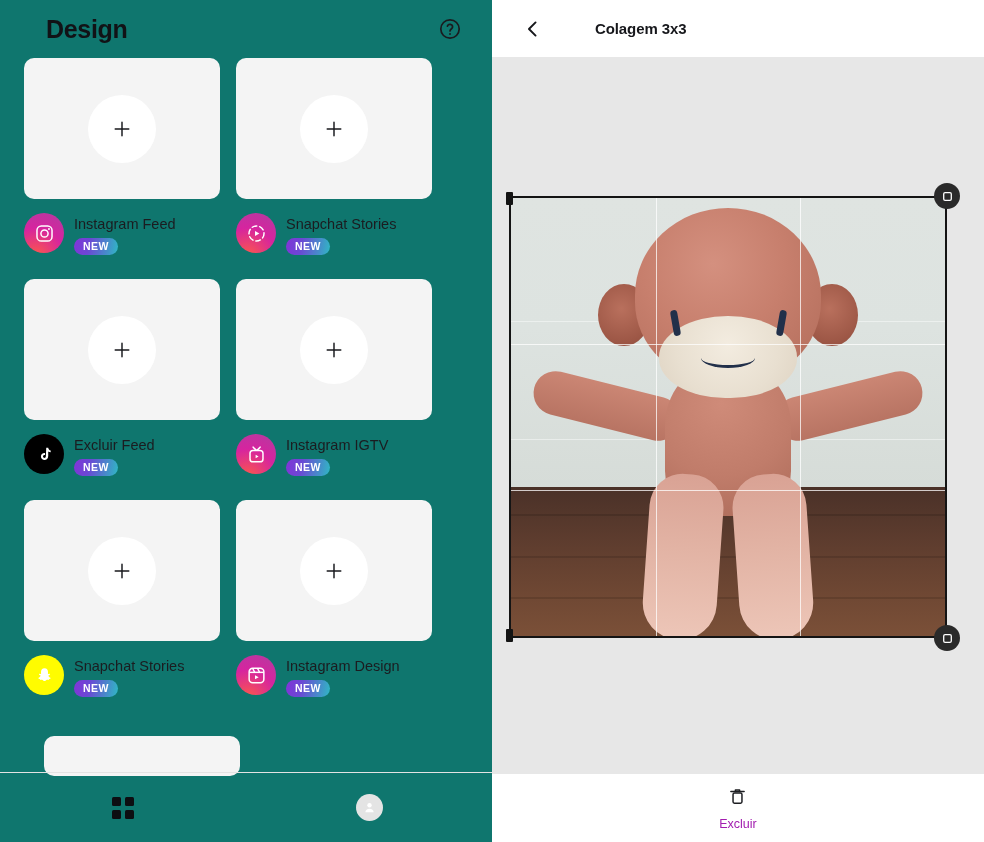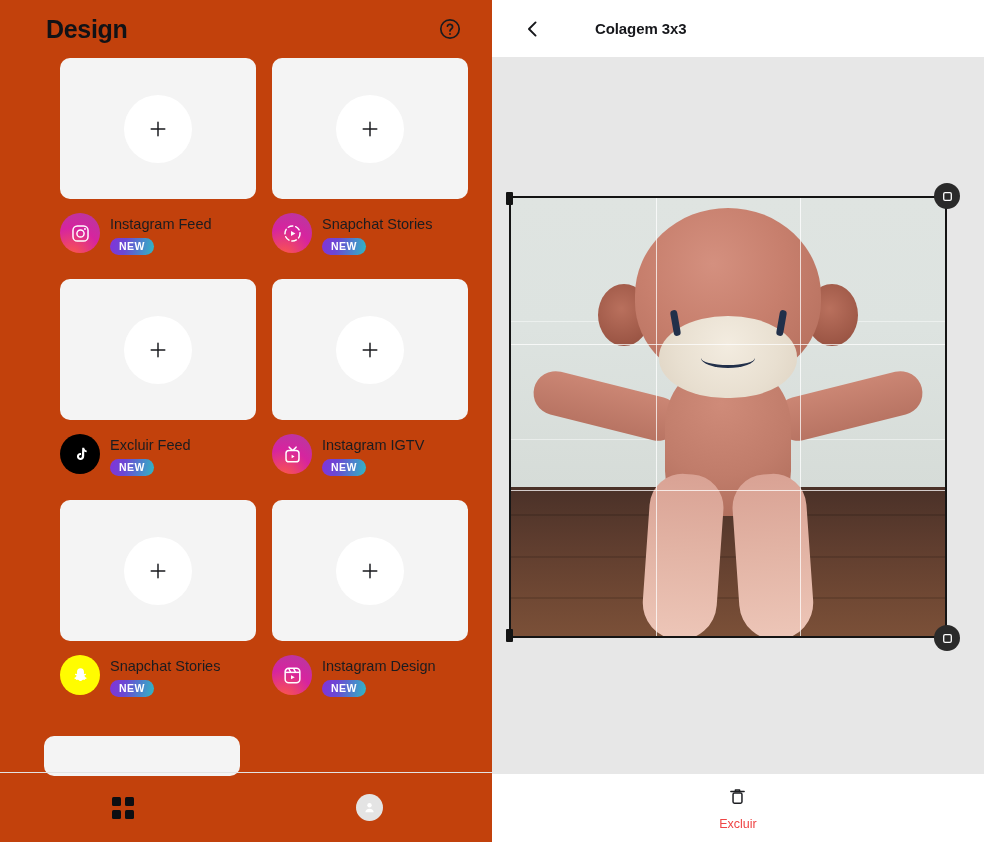--- a/index.html
+++ b/index.html
@@ -8,39 +8,39 @@
     background: #ffffff;
     font-family: "Liberation Sans", sans-serif;
     overflow: hidden;
   }
   #app { position: relative; width: 984px; height: 842px; display: flex; }
 
   
   #left-panel {
     position: relative;
     width: 492px; height: 842px;
-    background: #c2410c;
+    background: #0f766e;
     overflow: hidden;
     flex: 0 0 492px;
   }
   #left-header {
     position: absolute; left: 0; top: 0; width: 492px; height: 58px;
     display: flex; align-items: center; justify-content: space-between;
     padding: 0 30px 0 46px;
   }
   #design-title {
     font-size: 25px; font-weight: bold; color: #111216;
     letter-spacing: -0.3px;
   }
   .help-icon { width: 24px; height: 24px; display: block; cursor: pointer; }
 
   #design-grid {
     position: absolute; left: 0; top: 58px;
     width: 422px; height: 714px;
-    padding: 0 60px;
+    padding: 0 24px;
     display: grid;
     grid-template-columns: 196px 196px;
     column-gap: 16px;
     row-gap: 0;
     align-content: start;
   }
   .design-cell { width: 196px; }
   .card-thumb {
     width: 196px; height: 141px;
     background: #f4f4f4;
@@ -261,21 +261,21 @@
   #right-bottom-bar {
     position: absolute; left: 0; bottom: 0;
     width: 492px; height: 68px;
     background: #ffffff;
     display: flex; align-items: center; justify-content: center;
   }
   #delete-action {
     display: flex; flex-direction: column; align-items: center; gap: 6px;
     cursor: pointer;
   }
-  #delete-label { font-size: 12.5px; color: #ef4444; }
+  #delete-label { font-size: 12.5px; color: #a21caf; }
 </style>
 </head>
 <body>
 
 <div id="app">
 
   <section id="left-panel">
 
     <header id="left-header">
       <h1 id="design-title">Design</h1>

